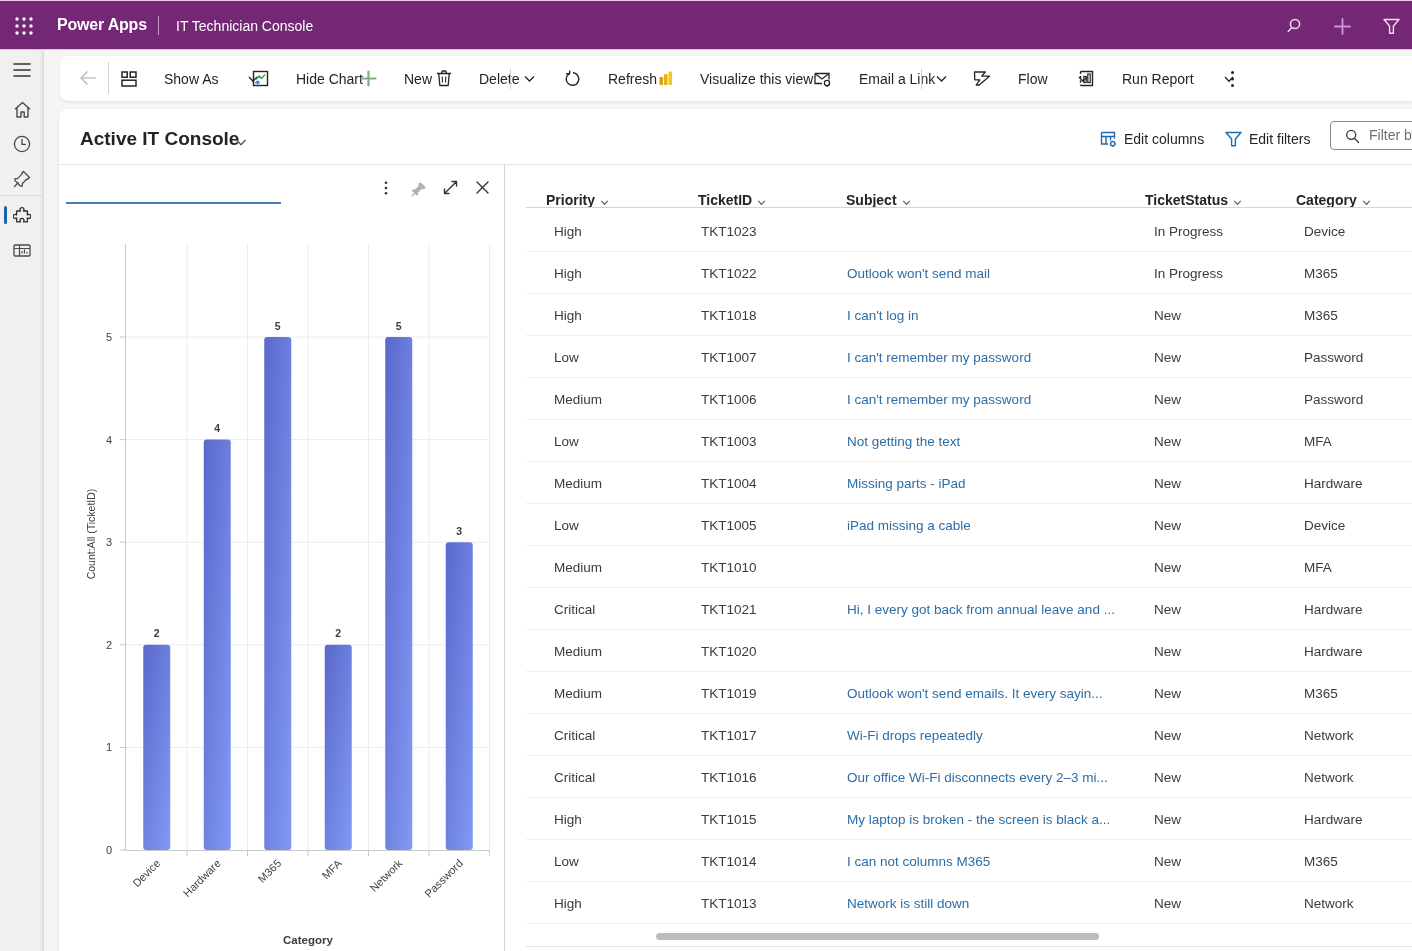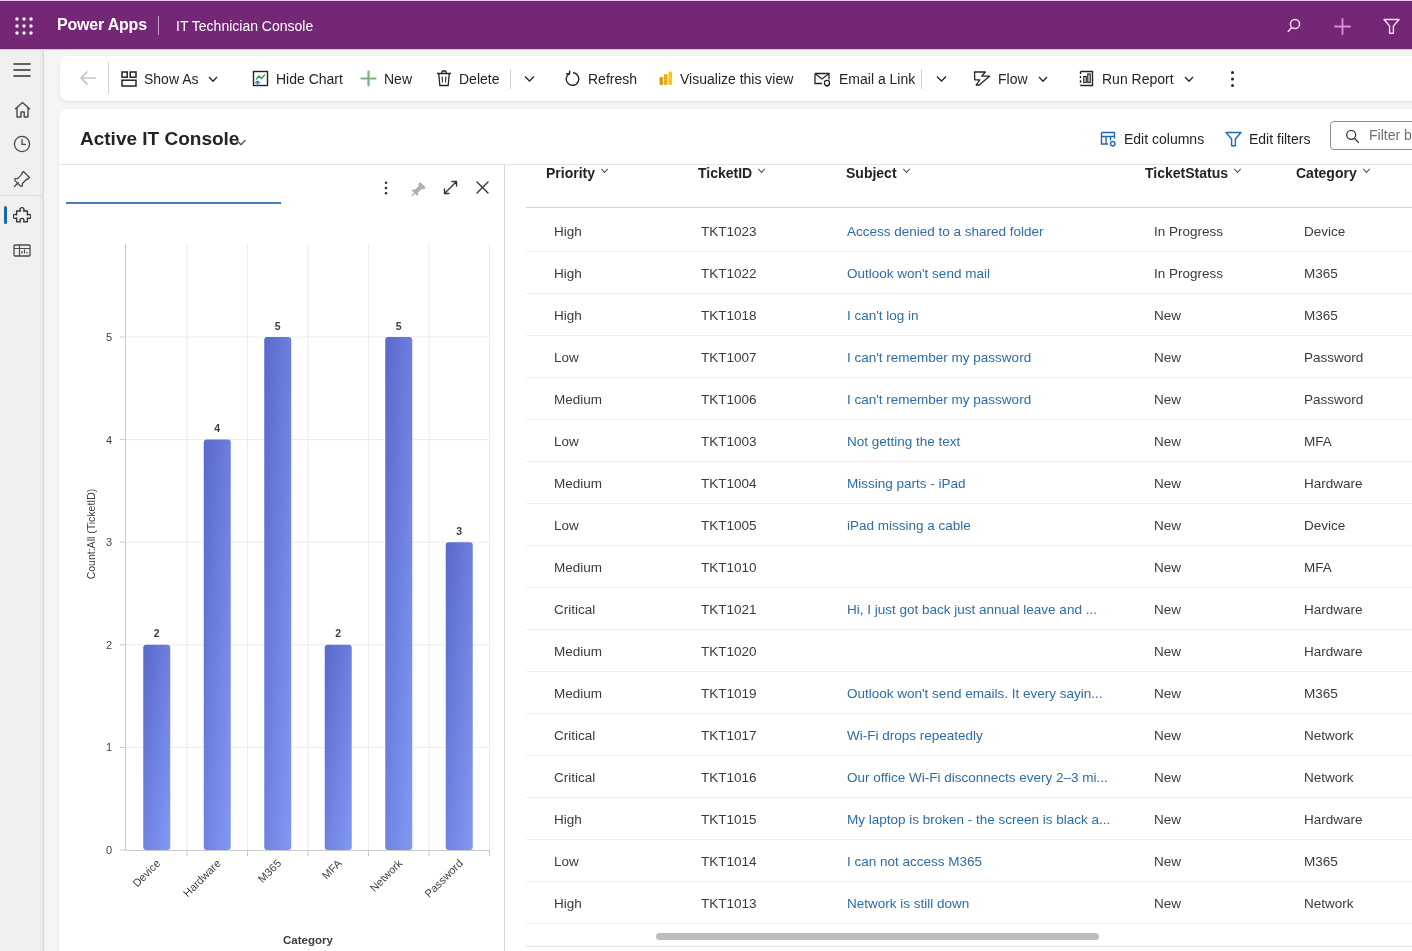--- a/index.html
+++ b/index.html
@@ -16,21 +16,21 @@
 
   
   #sidebar { position:absolute; left:0; top:50px; width:44px; height:901px; background:#f1f0ef;
              border-right:1px solid #d9d8d7; box-shadow:inset -5px 0 5px -4px rgba(0,0,0,0.07); }
   #sidebar .navdiv { position:absolute; left:0; top:145px; width:44px; height:1px; background:#dcdbda; }
   #sidebar .selbar { position:absolute; left:4px; top:156px; width:3px; height:18px; background:#1866b0; border-radius:2px; }
 
   
   #cmdbar { position:absolute; left:60px; top:56px; width:1360px; height:45px; background:#fff;
             border-radius:8px; box-shadow:0 1px 3px rgba(0,0,0,0.09); }
-  .cbtn { position:absolute; top:0; height:45px; display:flex; align-items:center; color:#242424; font-size:14px; }
+  .cbtn { position:absolute; top:0; height:45px; display:flex; align-items:center; color:#242424; font-size:14px;gap:20px; }
   .cbtn .lbl { margin-left:7px; }
   .cdiv { position:absolute; top:13px; width:1px; height:20px; background:#d1d1d1; }
   .chev { margin-left:9px; }
 
   
   #main { position:absolute; left:59px; top:109px; width:1361px; height:851px; background:#fff;
           border-radius:8px 0 0 0; box-shadow:0 1px 3px rgba(0,0,0,0.09); }
   #viewtitle { position:absolute; left:21px; top:19px; font-size:19px; font-weight:700; color:#242424; }
   #titlediv { position:absolute; left:0; top:55px; width:1361px; height:1px; background:#e4e3e2; }
   .titlebtn { position:absolute; top:19px; height:22px; display:flex; align-items:center; color:#242424; font-size:14px; }
@@ -39,21 +39,21 @@
   #filterbox span { position:absolute; left:38px; top:5px; color:#707070; font-size:14px; }
 
   
   #chartpanel { position:absolute; left:0; top:56px; width:446px; height:795px; background:#fff; border-right:1px solid #d8d8d8; }
   #chartselect { position:absolute; left:7px; top:8px; width:217px; height:35px; }
   #selunderline { position:absolute; left:7px; top:37px; width:215px; height:2px; background:#4a7ab8; }
   #chartselect .txt { position:absolute; left:10px; top:7px; font-size:15px; font-weight:700; color:#242424; white-space:nowrap; }
 
   
   #grid { position:absolute; left:446px; top:56px; width:915px; height:795px; background:#fff; }
-  .hcell { position:absolute; top:0; height:100%; display:flex; align-items:flex-start; font-weight:700; font-size:14px; color:#242424; white-space:nowrap; }
+  .hcell { position:absolute; top:0; height:100%; display:flex; align-items:flex-end; font-weight:700; font-size:14px; color:#242424; white-space:nowrap; }
   .cell { position:absolute; top:0; height:100%; display:flex; align-items:center; font-size:13.5px; color:#3b3b3b; white-space:nowrap; }
   .cell.link { color:#2d6da6; }
   #gridhead { position:absolute; left:0; top:0; width:915px; height:43px; }
   #gridhead .hline { position:absolute; left:21px; top:42px; width:894px; height:1px; background:#d4d4d4; }
   .grow { position:absolute; left:0; width:915px; height:42px; }
   .grow .sep { position:absolute; left:21px; bottom:0; width:894px; height:1px; background:#efefef; }
   #hscroll { position:absolute; left:151px; top:768px; width:443px; height:7px; border-radius:4px; background:#bcbcbc; }
   #gridbottom { position:absolute; left:21px; top:781px; width:894px; height:1px; background:#e3e3e3; }
 </style>
 </head>
@@ -369,21 +369,20 @@
             </svg></div>
           <div class="hcell" style="left:791px">Category<svg style="margin-left:4px" width="11" height="11" viewBox="0 0 12 12">
               <path d="M2.5 4.2 6 8 9.5 4.2" fill="none" stroke="#555" stroke-width="1.2"></path>
             </svg></div>
           <div class="hline"></div>
         </div>
       <div id="gridrows">
           <div class="grow" style="top:45px">
             <div class="cell" style="left:49px">High</div>
             <div class="cell" style="left:196px">TKT1023</div>
-            <div class="cell link" style="left:342px">Access denied to a shared folder</div>
             <div class="cell" style="left:649px">In Progress</div>
             <div class="cell" style="left:799px">Device</div>
             <div class="sep"></div>
           </div>
       <div class="grow" style="top:87px">
             <div class="cell" style="left:49px">High</div>
             <div class="cell" style="left:196px">TKT1022</div>
             <div class="cell link" style="left:342px">Outlook won't send mail</div>
             <div class="cell" style="left:649px">In Progress</div>
             <div class="cell" style="left:799px">M365</div>
@@ -440,21 +439,21 @@
       <div class="grow" style="top:381px">
             <div class="cell" style="left:49px">Medium</div>
             <div class="cell" style="left:196px">TKT1010</div>
             <div class="cell" style="left:649px">New</div>
             <div class="cell" style="left:799px">MFA</div>
             <div class="sep"></div>
           </div>
       <div class="grow" style="top:423px">
             <div class="cell" style="left:49px">Critical</div>
             <div class="cell" style="left:196px">TKT1021</div>
-            <div class="cell link" style="left:342px">Hi, I just got back just annual leave and ...</div>
+            <div class="cell link" style="left:342px">Hi, I every got back from annual leave and ...</div>
             <div class="cell" style="left:649px">New</div>
             <div class="cell" style="left:799px">Hardware</div>
             <div class="sep"></div>
           </div>
       <div class="grow" style="top:465px">
             <div class="cell" style="left:49px">Medium</div>
             <div class="cell" style="left:196px">TKT1020</div>
             <div class="cell" style="left:649px">New</div>
             <div class="cell" style="left:799px">Hardware</div>
             <div class="sep"></div>
@@ -487,21 +486,21 @@
             <div class="cell" style="left:49px">High</div>
             <div class="cell" style="left:196px">TKT1015</div>
             <div class="cell link" style="left:342px">My laptop is broken - the screen is black a...</div>
             <div class="cell" style="left:649px">New</div>
             <div class="cell" style="left:799px">Hardware</div>
             <div class="sep"></div>
           </div>
       <div class="grow" style="top:675px">
             <div class="cell" style="left:49px">Low</div>
             <div class="cell" style="left:196px">TKT1014</div>
-            <div class="cell link" style="left:342px">I can not access M365</div>
+            <div class="cell link" style="left:342px">I can not columns M365</div>
             <div class="cell" style="left:649px">New</div>
             <div class="cell" style="left:799px">M365</div>
             <div class="sep"></div>
           </div>
       <div class="grow" style="top:717px">
             <div class="cell" style="left:49px">High</div>
             <div class="cell" style="left:196px">TKT1013</div>
             <div class="cell link" style="left:342px">Network is still down</div>
             <div class="cell" style="left:649px">New</div>
             <div class="cell" style="left:799px">Network</div>

